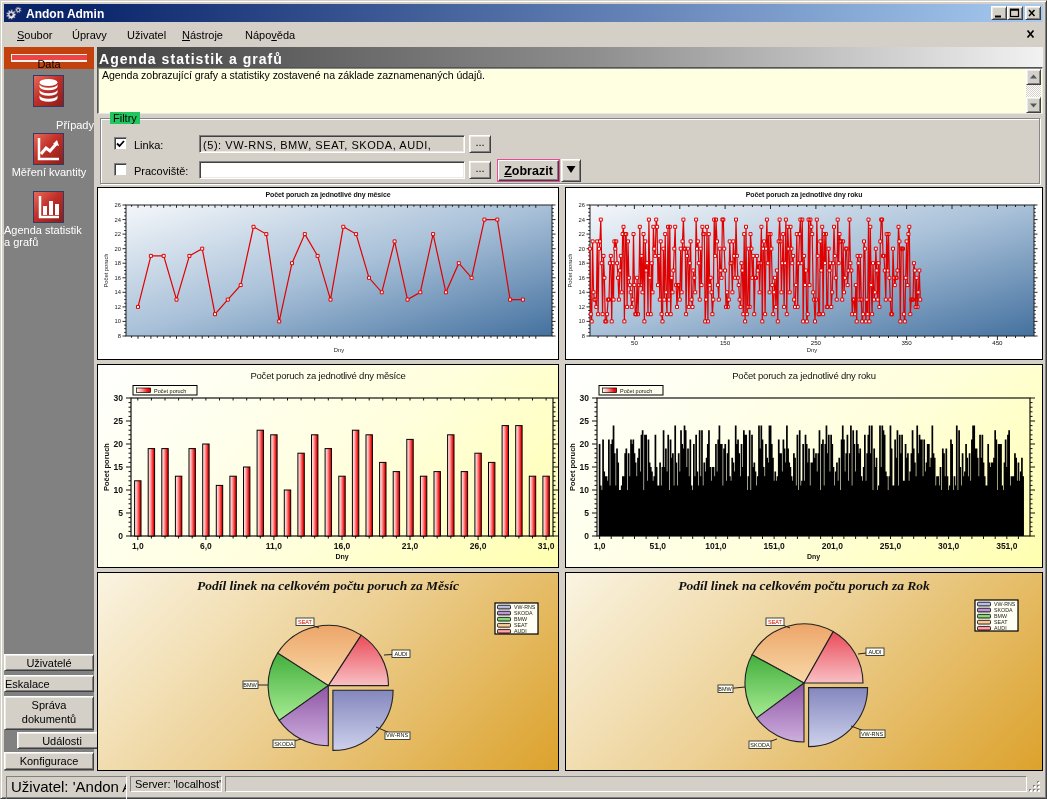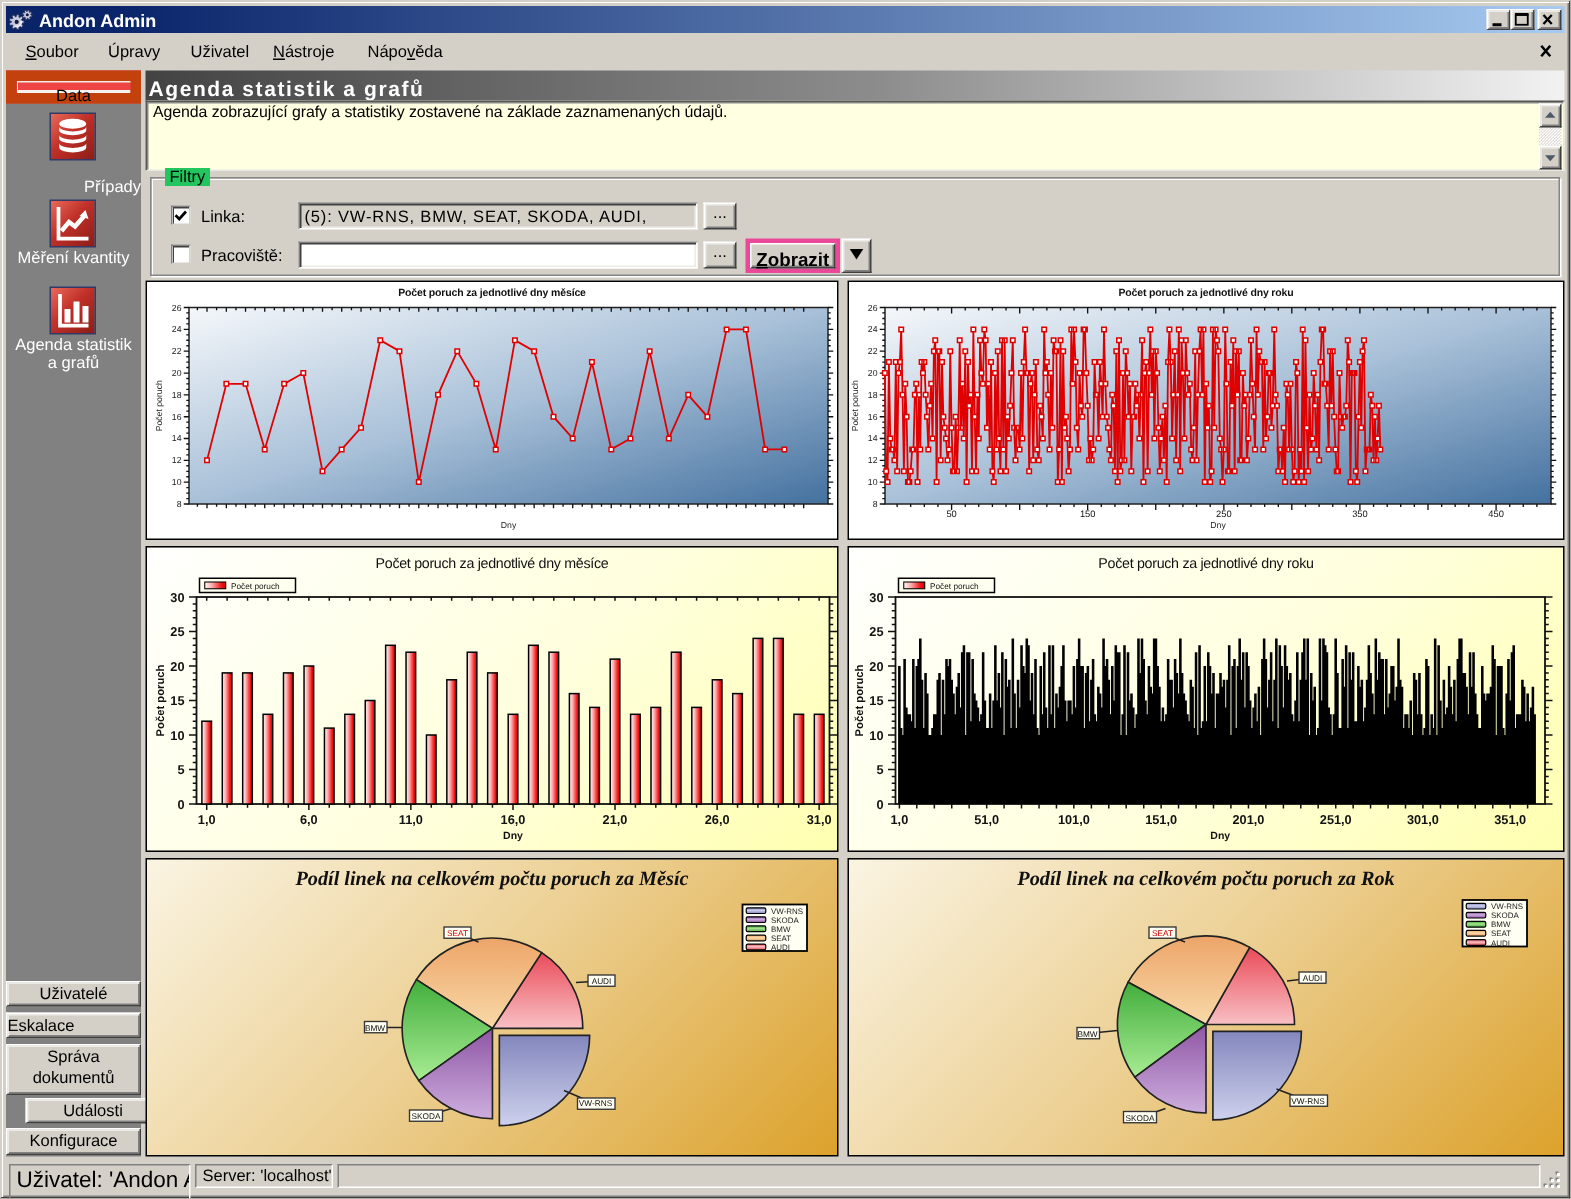--- a/index.html
+++ b/index.html
@@ -51,21 +51,21 @@
       <path d="M7 20l5-6 4 3 7-8" stroke="#fff" stroke-width="3" fill="none"></path>
       <path d="M23 6l2 6-6-2z" fill="#fff"></path>
     </svg></div>
 <div class="abs" style="left:4px;top:166px;width:90px;text-align:center;color:#fff;font-size:11px;white-space:nowrap">Měření kvantity</div>
 <div class="abs" style="left:33px;top:191px;width:31px;height:32px;background:linear-gradient(135deg,#e86a5a,#c03028 45%,#8c1d18);border:1px solid #333a66"><svg width="29" height="30">
       <path d="M6 4v21h19" stroke="#fff" stroke-width="2.5" fill="none"></path>
       <rect x="9" y="14" width="4" height="9" fill="#fff"></rect>
       <rect x="15" y="9" width="4" height="14" fill="#fff"></rect>
       <rect x="21" y="12" width="4" height="11" fill="#fff"></rect>
     </svg></div>
-<div class="abs" style="left:4px;top:225px;width:90px;text-align:center;color:#fff;font-size:11px;line-height:11.5px">Agenda statistik<br>a grafů</div>
+<div class="abs" style="left:4px;top:225px;width:90px;color:#fff;font-size:11px;line-height:11.5px">Agenda statistik<br>a grafů</div>
 <div class="abs raised" style="left:4px;top:654px;width:90px;height:17px;text-align:center;font-size:11px;line-height:14px;padding-top:1px">Uživatelé</div>
 <div class="abs raised" style="left:4px;top:675px;width:90px;height:17px;text-align:left;font-size:11px;line-height:14px;padding-top:1px">Eskalace</div>
 <div class="abs raised" style="left:4px;top:696px;width:90px;height:34px;text-align:center;font-size:11px;line-height:14px;padding-top:1px">Správa<br>dokumentů</div>
 <div class="abs raised" style="left:17px;top:732px;width:90px;height:17px;text-align:center;font-size:11px;line-height:14px;padding-top:1px">Události</div>
 <div class="abs raised" style="left:4px;top:752px;width:90px;height:18px;text-align:center;font-size:11px;line-height:14px;padding-top:1px">Konfigurace</div>
 <div class="abs" style="left:97px;top:47px;width:946px;height:20px;background:linear-gradient(to right,#434343,#8d8d8d 52%,#f2f2f2)"></div>
 <div class="abs" style="left:99px;top:51px;color:#fff;font-weight:bold;font-size:14px;letter-spacing:1.05px">Agenda statistik a grafů</div>
 <div class="abs" style="left:97px;top:67px;width:946px;height:47px;background:#ffffe1;border-top:1px solid #555;border-left:1px solid #555;border-right:1px solid #e8e8e2;border-bottom:1px solid #e8e8e2;box-shadow:inset 1px 1px 0 #8a8a8a"></div>
 <div class="abs" style="left:102px;top:69px;font-size:10.6px;letter-spacing:-0.05px">Agenda zobrazující grafy a statistiky zostavené na základe zaznamenaných údajů.</div>
 <div class="abs" style="left:1026px;top:69px;width:15px;height:44px;background:#fff;background-image:linear-gradient(45deg,#d4d0c8 25%,transparent 25%,transparent 75%,#d4d0c8 75%),linear-gradient(45deg,#d4d0c8 25%,transparent 25%,transparent 75%,#d4d0c8 75%);background-size:2px 2px;background-position:0 0,1px 1px"></div>
@@ -82,21 +82,21 @@
     <path d="M3 6.5l2.5 2.5L10 4" stroke="#000" stroke-width="1.8" fill="none"></path>
   </svg>
 <div class="abs" style="left:134px;top:139px;font-size:11px">Linka:</div>
 <div class="abs sunken" style="left:199px;top:135px;width:266px;height:18px;background:#d4d0c8;box-shadow:inset 1px 1px 0 #404040,inset -1px -1px 0 #ecebe5"></div>
 <div class="abs" style="left:203px;top:139px;font-size:11px;letter-spacing:0.55px;white-space:nowrap">(5): VW-RNS, BMW, SEAT, SKODA, AUDI,</div>
 <div class="abs raised" style="left:469px;top:135px;width:22px;height:18px;text-align:center;font-size:11px;line-height:13px">...</div>
 <div class="abs" style="left:114px;top:163px;width:13px;height:13px;background:#fff;border-top:1px solid #808080;border-left:1px solid #808080;border-right:1px solid #d4d0c8;border-bottom:1px solid #d4d0c8;box-shadow:inset 1px 1px 0 #404040,inset -1px -1px 0 #fff"></div>
 <div class="abs" style="left:134px;top:165px;font-size:11px">Pracoviště:</div>
 <div class="abs sunken" style="left:199px;top:161px;width:266px;height:18px;background:#fff;box-shadow:inset 1px 1px 0 #404040,inset -1px -1px 0 #ecebe5"></div>
 <div class="abs raised" style="left:469px;top:161px;width:22px;height:18px;text-align:center;font-size:11px;line-height:13px">...</div>
-<div class="abs" style="left:497px;top:159px;width:63px;height:23px;border:3px solid #ec4899;background:#d4d0c8">
+<div class="abs" style="left:497px;top:159px;width:63px;height:23px;border:1px solid #ec4899;background:#d4d0c8">
     <div style="width:100%;height:100%;border-top:1px solid #fff;border-left:1px solid #fff;border-right:1px solid #404040;border-bottom:1px solid #404040;box-shadow:inset -1px -1px 0 #808080;text-align:center;font-size:12.5px;font-weight:bold;padding-top:3px"><u>Z</u>obrazit</div>
   </div>
 <div class="abs raised" style="left:561px;top:159px;width:20px;height:23px"></div>
 <svg class="abs" style="left:561px;top:159px" width="20" height="23">
     <path d="M5.5 7l4.5 7 4.5-7z" fill="#000"></path>
   </svg>
 <div class="abs panel" style="left:97px;top:187px;width:462px;height:173px"></div>
 <div class="abs panel" style="left:565px;top:187px;width:478px;height:173px"></div>
 <div class="abs panel" style="left:97px;top:364px;width:462px;height:204px;background:linear-gradient(135deg,#fffffe,#ffffdd 55%,#ffffb0)"></div>
 <div class="abs panel" style="left:565px;top:364px;width:478px;height:204px;background:linear-gradient(135deg,#fffffe,#ffffdd 55%,#ffffb0)"></div>

